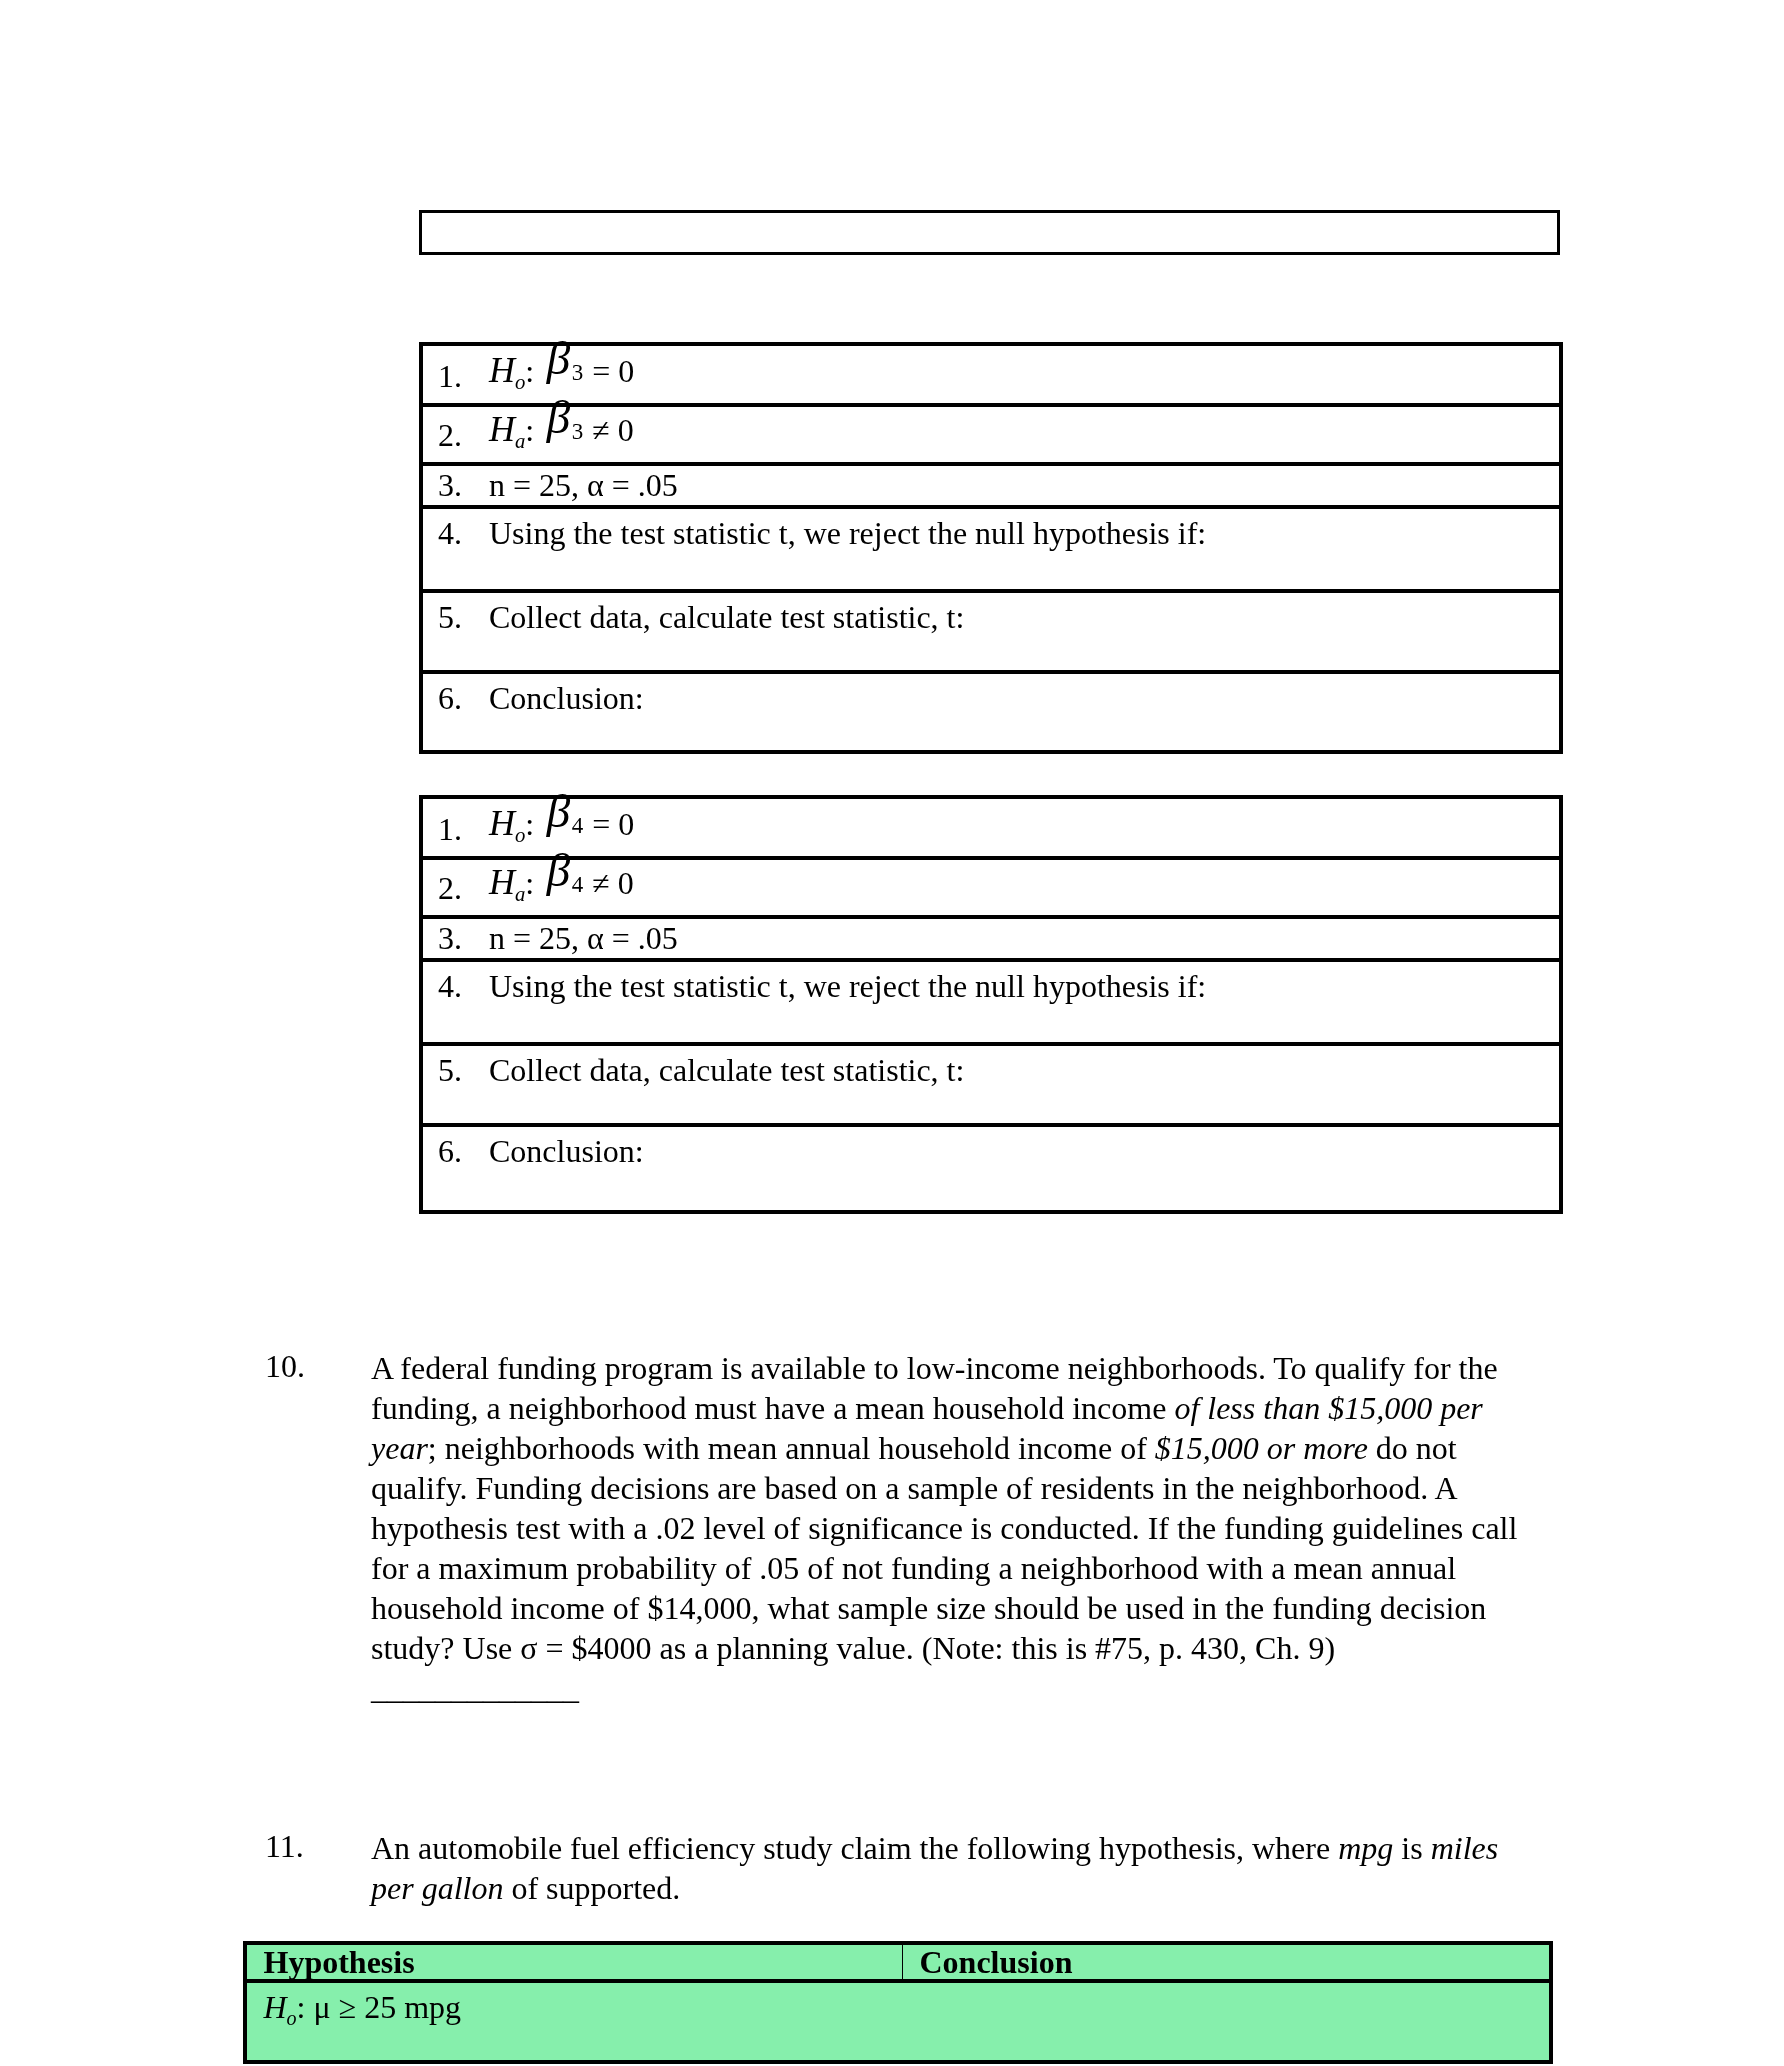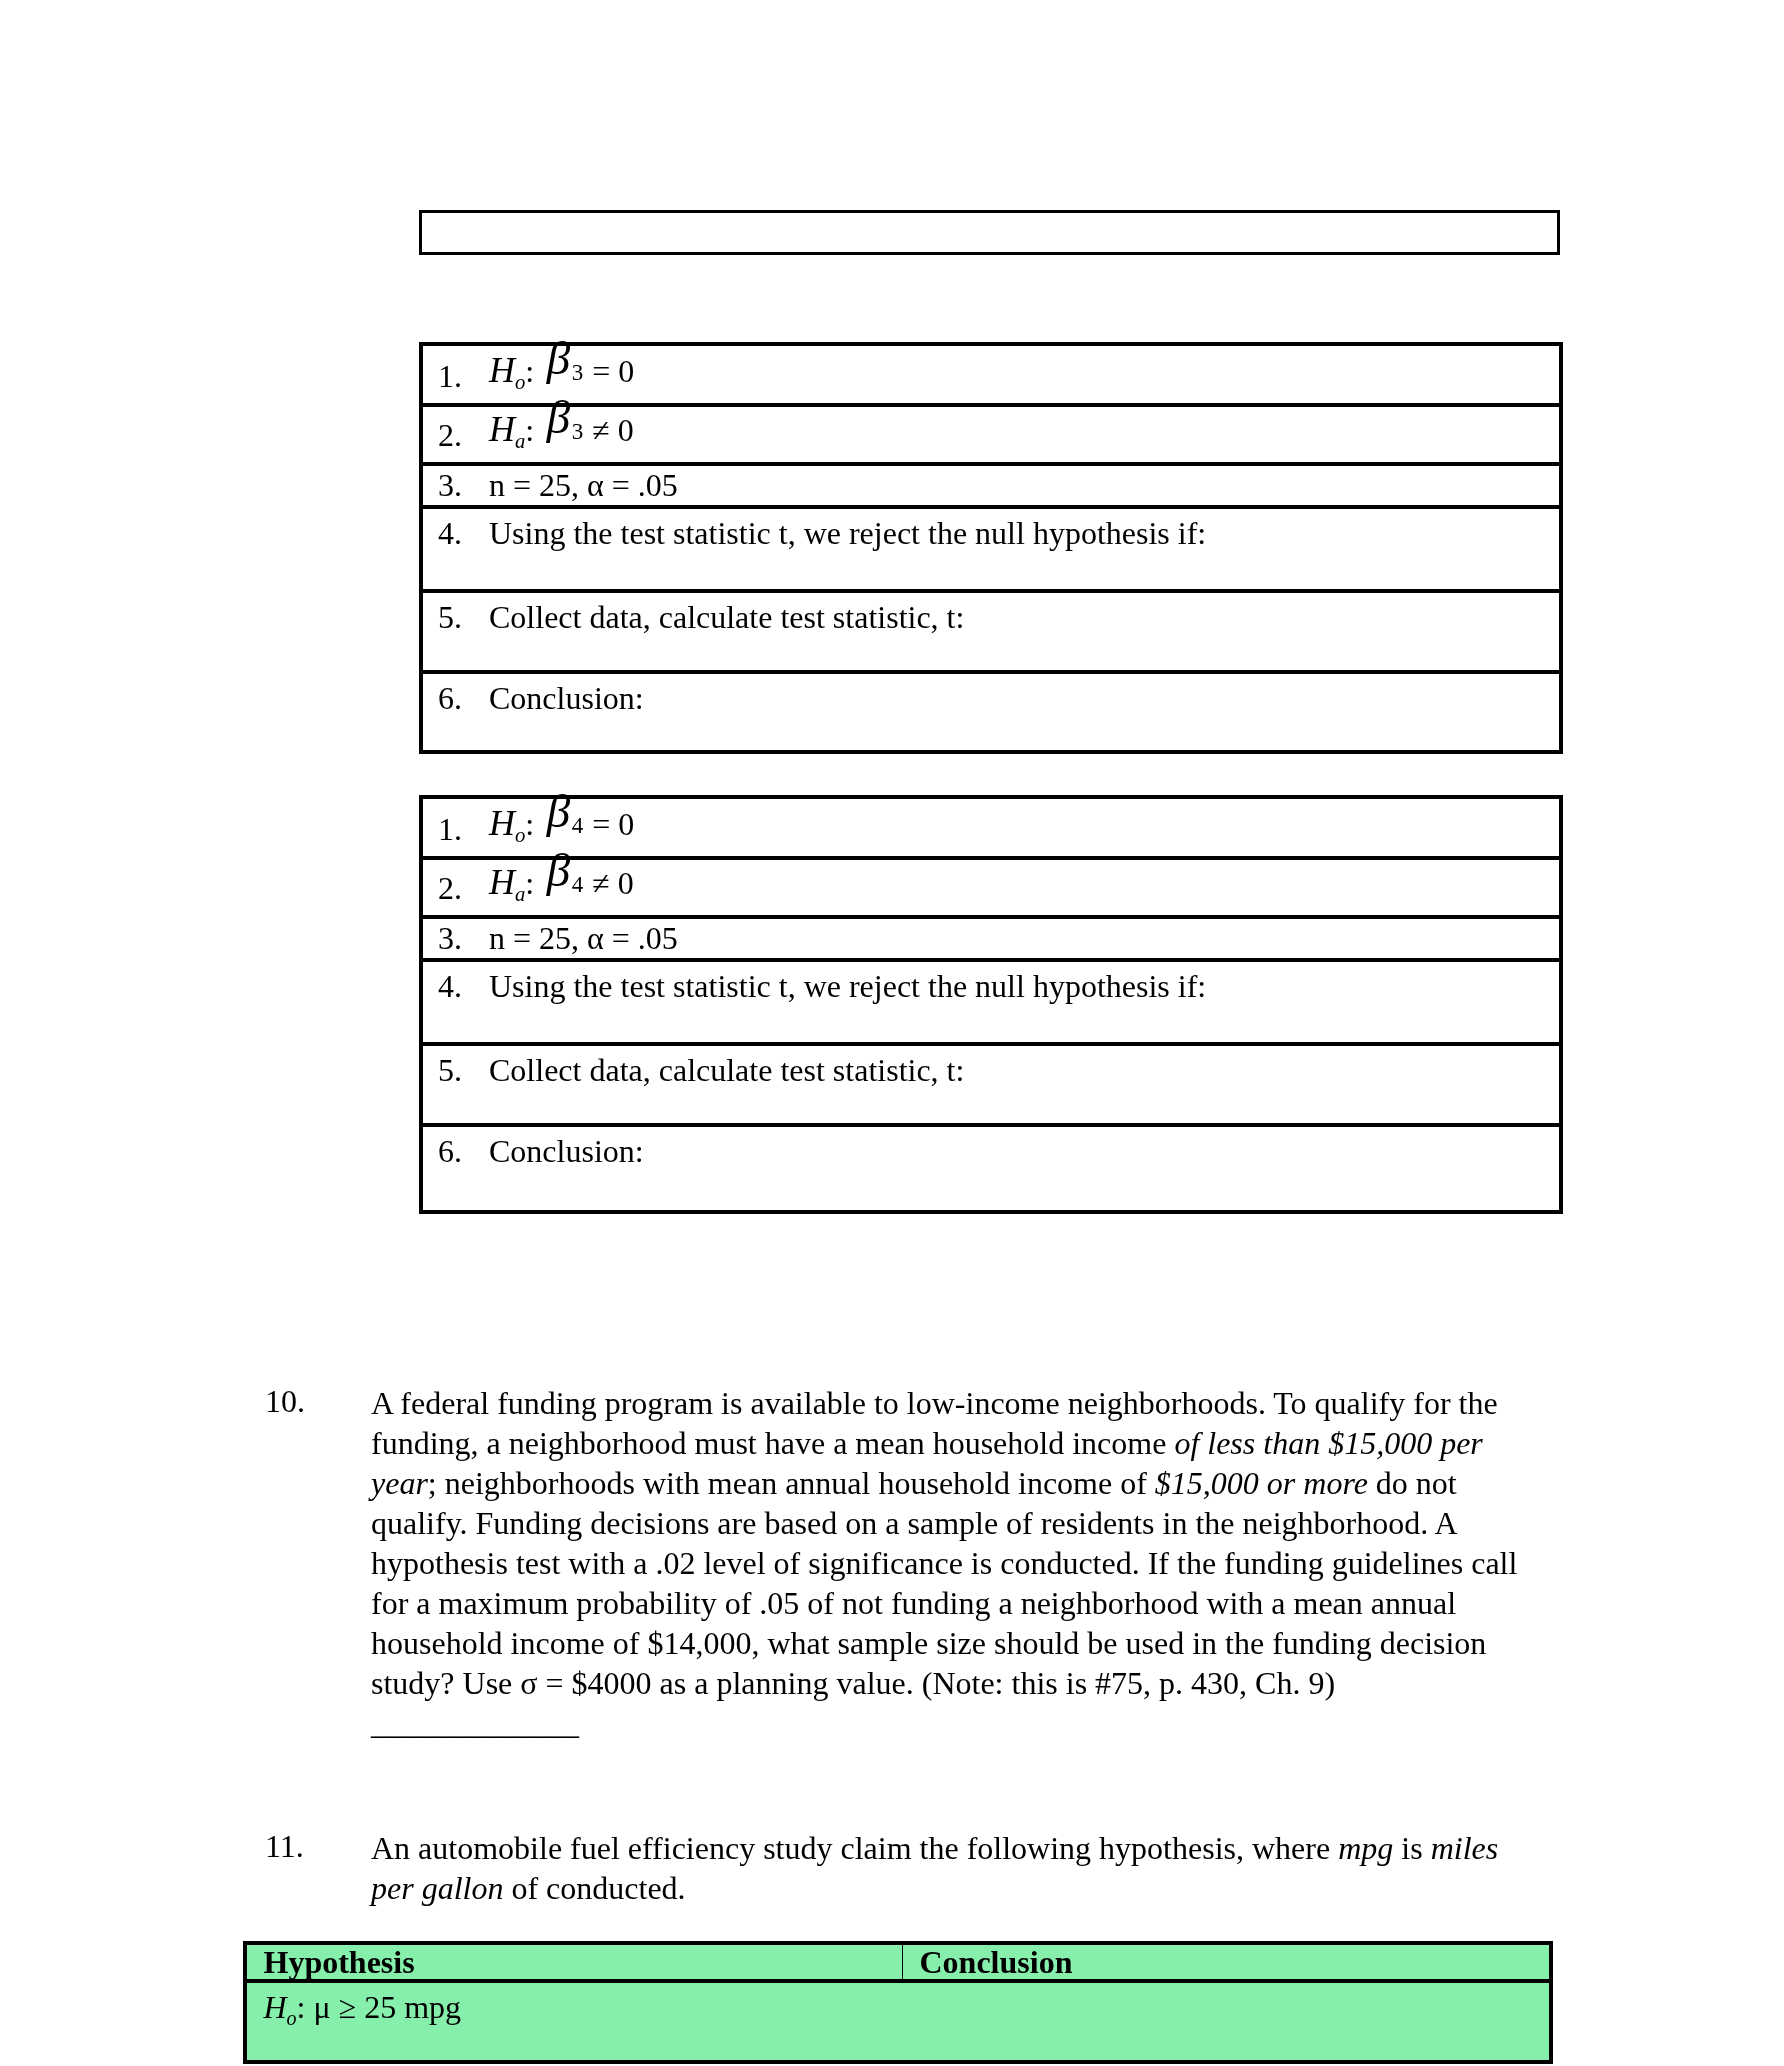--- a/index.html
+++ b/index.html
@@ -59,21 +59,21 @@
   #table1 .r3, #table2 .r3 { height: 43px; }
   #table1 .r4, #table2 .r4 { height: 84px; }
   #table1 .r5, #table2 .r5 { height: 81px; }
   #table1 .r6 { height: 80px; }
   #table2 .r6 { height: 86px; }
 
   
   .qnum  { position: absolute; left: 265px; }
   .qbody { position: absolute; left: 371px; width: 1162px; line-height: 40px; }
   .it { font-style: italic; }
-  #q10-num, #q10-body { top: 1383px; }
+  #q10-num, #q10-body { top: 1348px; }
   #q11-num, #q11-body { top: 1828px; }
 
   
   .ctable {
     position: absolute;
     left: 243px; top: 1941px;
     width: 1310px;
     border: 4.1px solid #000;
     box-sizing: border-box;
     display: grid;
@@ -148,21 +148,21 @@
     <div class="row r6">
       <span class="num">6.</span>
       <span>Conclusion:</span>
     </div>
   </div>
 
   <span class="qnum" id="q10-num">10.</span>
   <div class="qbody" id="q10-body"><span>A federal funding program is available to low-income neighborhoods.  To qualify for the funding, a neighborhood must have a mean household income </span><span class="it">of less than $15,000 per year</span><span>; neighborhoods with mean annual household income of </span><span class="it">$15,000 or more</span><span> do not qualify.  Funding decisions are based on a sample of residents in the neighborhood.  A hypothesis test with a .02 level of significance is conducted. If the funding guidelines call for a maximum probability of .05 of not funding a neighborhood with a mean annual household income of $14,000, what sample size should be used in the funding decision study?  Use σ = $4000 as a planning value. (Note: this is #75, p. 430, Ch. 9) </span><span>_____________</span></div>
 
   <span class="qnum" id="q11-num">11.</span>
-  <div class="qbody" id="q11-body"><span>An automobile fuel efficiency study claim the following hypothesis, where </span><span class="it">mpg</span><span> is </span><span class="it">miles per gallon</span><span> of conducted.</span></div>
+  <div class="qbody" id="q11-body"><span>An automobile fuel efficiency study claim the following hypothesis, where </span><span class="it">mpg</span><span> is </span><span class="it">miles per gallon</span><span> of supported.</span></div>
 
   <div class="ctable">
     <div class="cell hdr col1">Hypothesis</div>
     <div class="cell hdr col2">Conclusion</div>
     <div class="cell body col1"><span class="eq-h" style="font-size:32px;">H</span><span class="eq-hsub" style="font-size:20px; vertical-align:-6.6px;">o</span><span>: μ ≥ 25 mpg</span></div>
   </div>
 
 </div>
 
 

